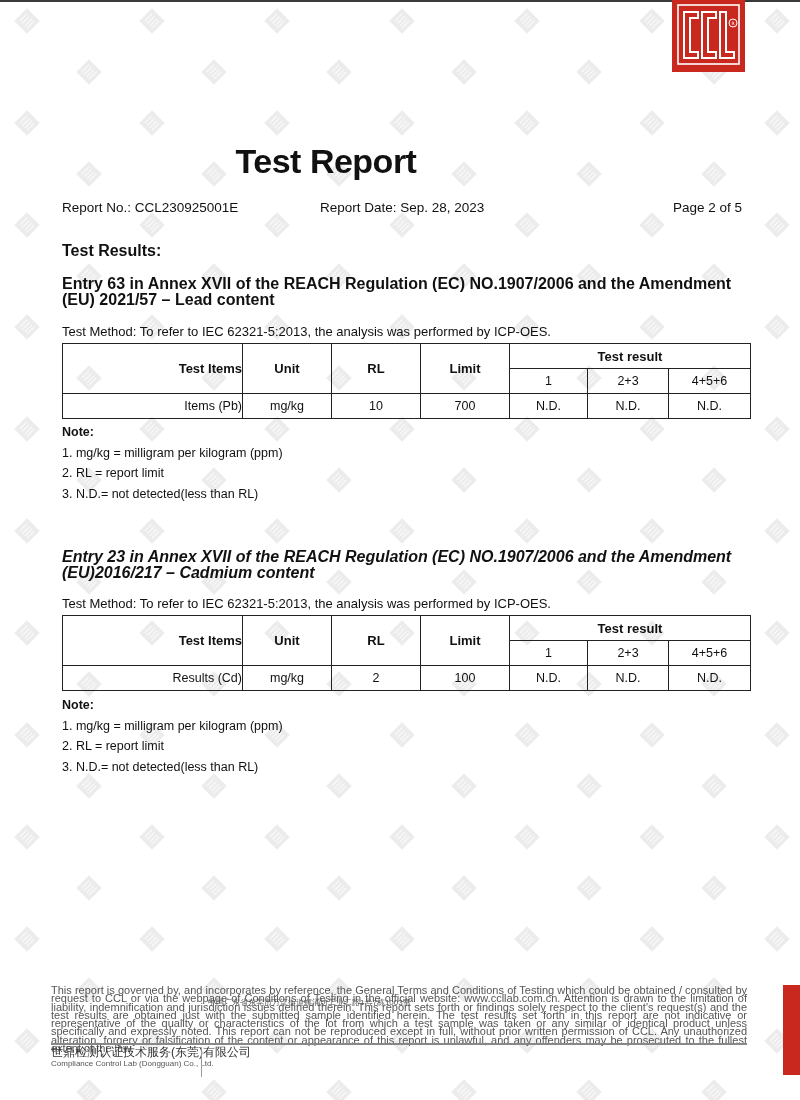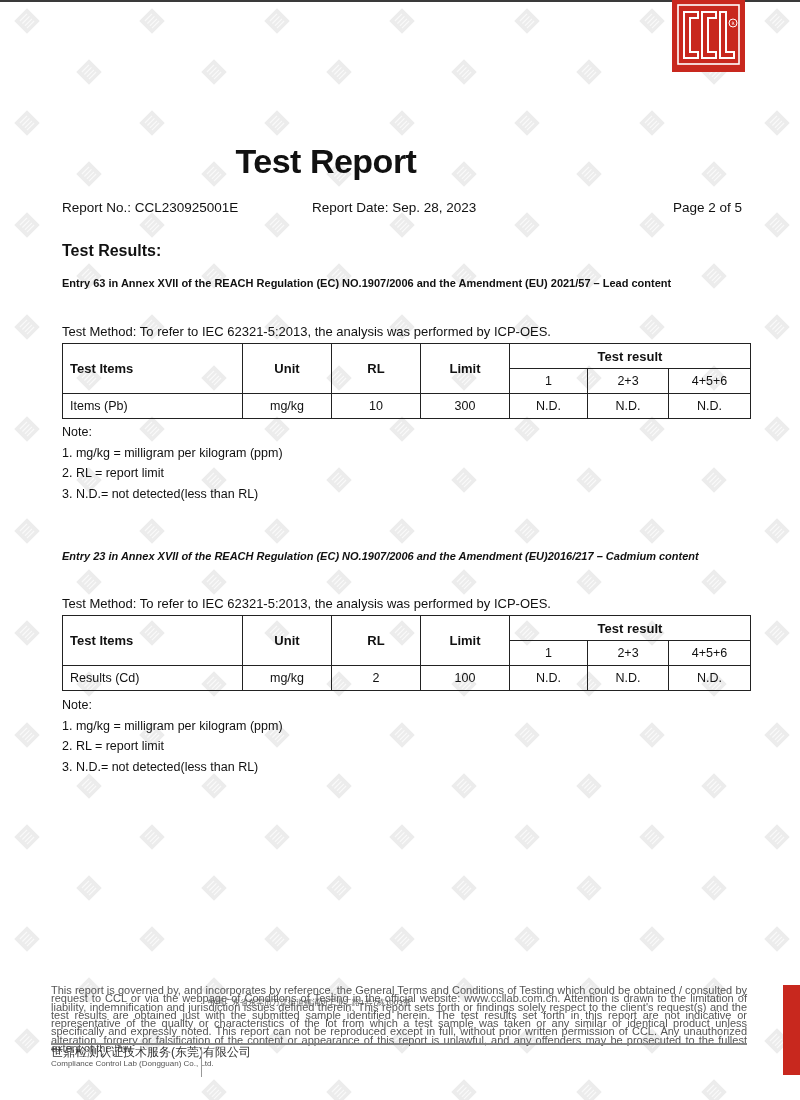--- a/index.html
+++ b/index.html
@@ -11,38 +11,38 @@
   .top-rule { position: absolute; left: 0; top: 0; width: 800px; height: 2px; background: #3a3a3a; }
   .watermark { position: absolute; left: 0; top: 0; width: 800px; height: 1100px; z-index: 0; pointer-events: none; }
   .layer { position: absolute; z-index: 1; }
 
   .logo { left: 672px; top: 0; width: 73px; height: 72px; }
 
   .title { left: 0; width: 652px; top: 142px; text-align: center; font-size: 34px; font-weight: bold; letter-spacing: -0.5px; }
 
   .meta { top: 200px; font-size: 13.5px; }
   .meta.no { left: 62px; }
-  .meta.date { left: 312px; text-align: center; }
+  .meta.date { left: 320px; text-align: center; }
   .meta.page { right: 58px; }
 
   .h-results { left: 62px; top: 242px; font-size: 16px; font-weight: bold; }
 
-  .section-title { left: 62px; width: 700px; font-size: 11px; font-weight: bold; line-height: 15.5px; }
+  .section-title { left: 62px; width: 700px; font-size: 16px; font-weight: bold; line-height: 15.5px; }
   .method { left: 62px; font-size: 13px; }
 
   table.res {
     position: absolute; left: 62px; width: 688px; border-collapse: collapse; z-index: 1;
     font-size: 12.5px; table-layout: fixed; background: transparent;
   }
   table.res td, table.res th { border: 1.3px solid #222; padding: 0; text-align: center; height: 24px; }
   table.res th { font-weight: bold; font-size: 13px; }
-  table.res th.items, table.res td.items { text-align: left; padding-left: 7px; }
+  table.res th.items, table.res td.items { text-align: right; padding-left: 7px; }
 
   .notes { left: 62px; font-size: 12.5px; line-height: 20.5px; }
-  .notes .nh { font-weight: normal; }
+  .notes .nh { font-weight: bold; }
 
   .disclaimer {
     left: 51px; top: 986px; width: 696px; font-size: 11px; line-height: 8.3px; color: #555; text-align: justify;
   }
   .foot-rule { left: 51px; top: 1043px; width: 696px; height: 1.5px; background: #888; }
   .foot-left { left: 51px; top: 1047px; font-size: 8px; line-height: 11px; color: #555; }
   .foot-left .cn { color: #333; font-size: 12px; }
   .foot-div { left: 201px; top: 1047px; width: 1px; height: 30px; background: #999; }
   .foot-right { left: 208px; top: 998px; font-size: 8px; line-height: 10.5px; color: #555; }
   .red-bar { left: 783px; top: 985px; width: 17px; height: 90px; background: #c8281e; }
@@ -109,21 +109,21 @@
   </tr>
   <tr>
     <td>1</td>
     <td>2+3</td>
     <td>4+5+6</td>
   </tr>
   <tr>
     <td class="items">Items (Pb)</td>
     <td>mg/kg</td>
     <td>10</td>
-    <td>300</td>
+    <td>700</td>
     <td>N.D.</td>
     <td>N.D.</td>
     <td>N.D.</td>
   </tr>
 </tbody>
   </table>
 <div class="layer notes" style="top:422px;">
   <div class="nh">Note:</div>
   <div>1. mg/kg = milligram per kilogram (ppm)</div>
   <div>2. RL = report limit</div>

